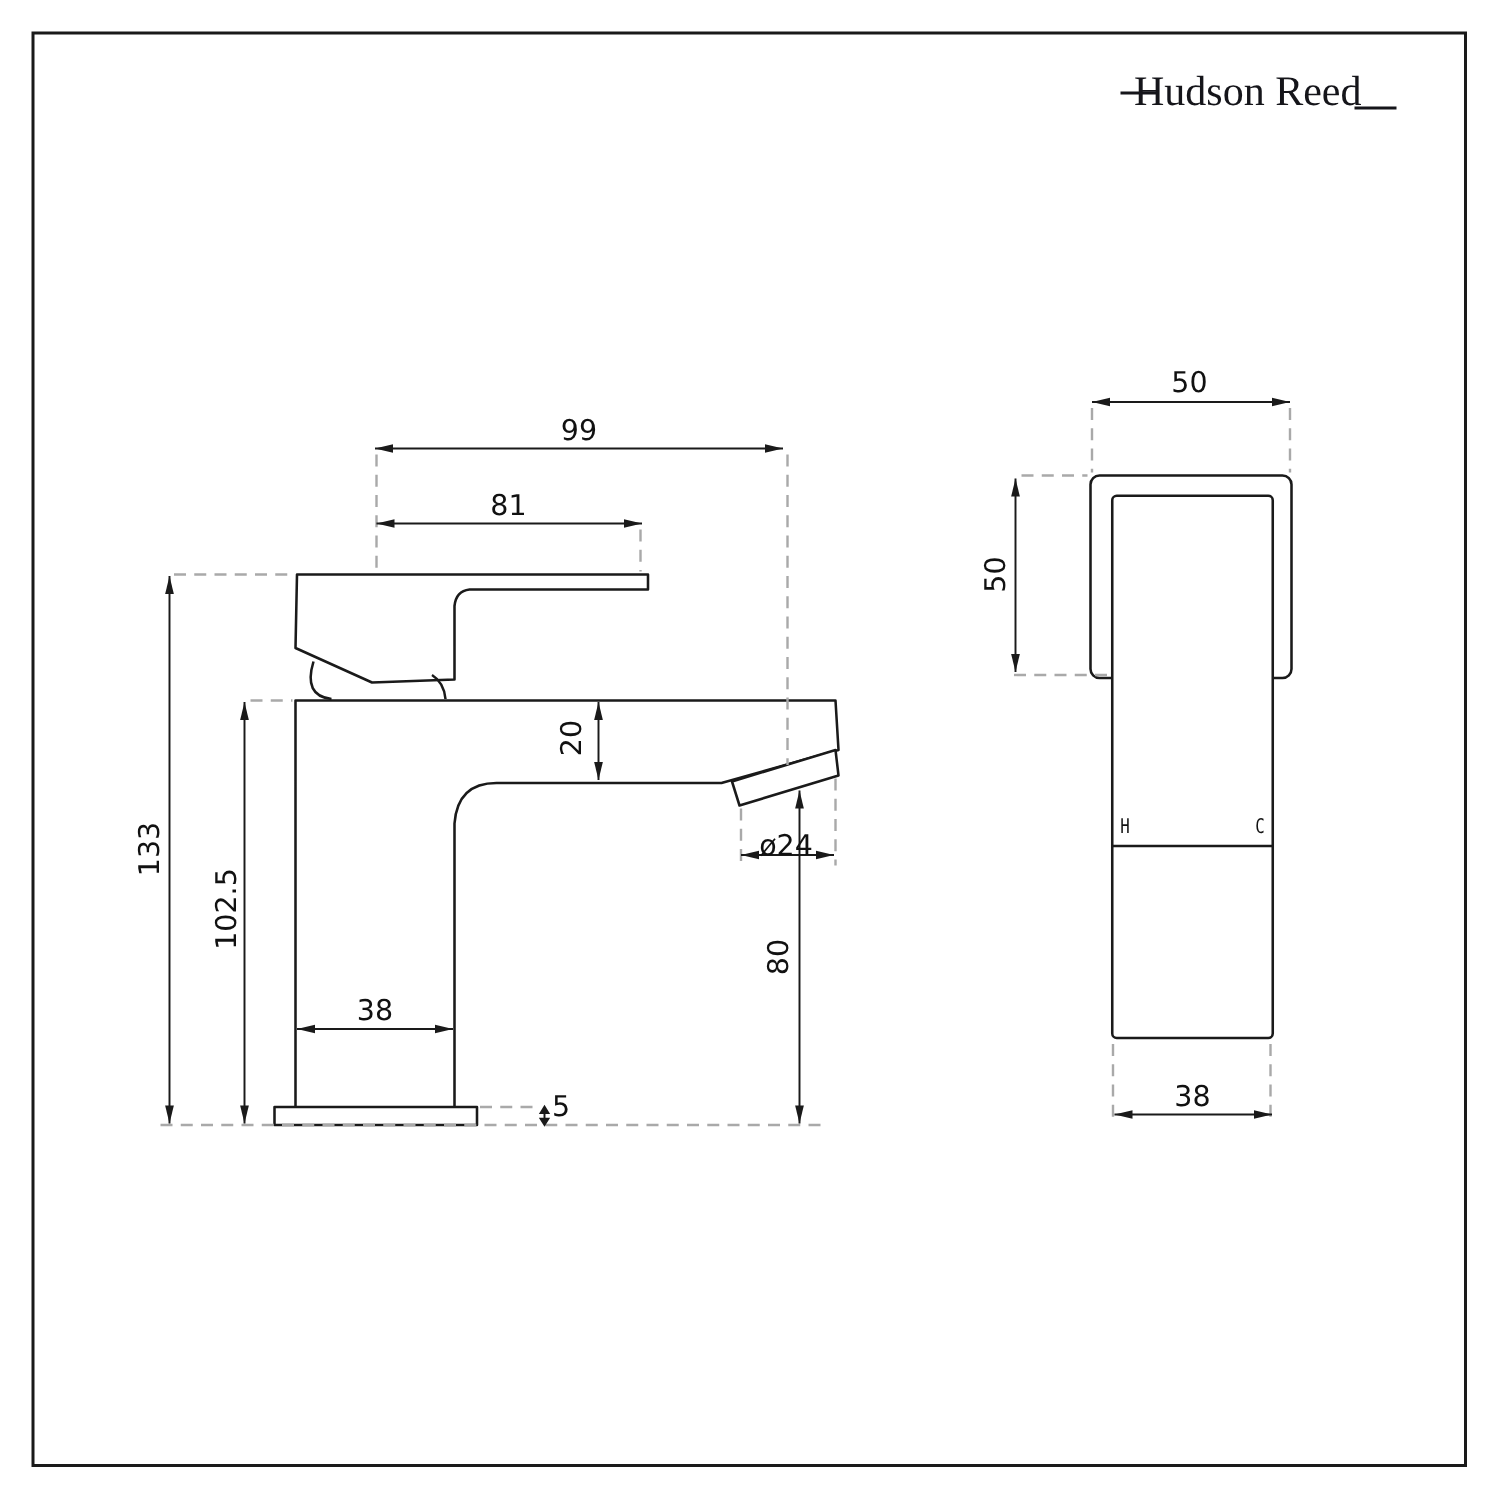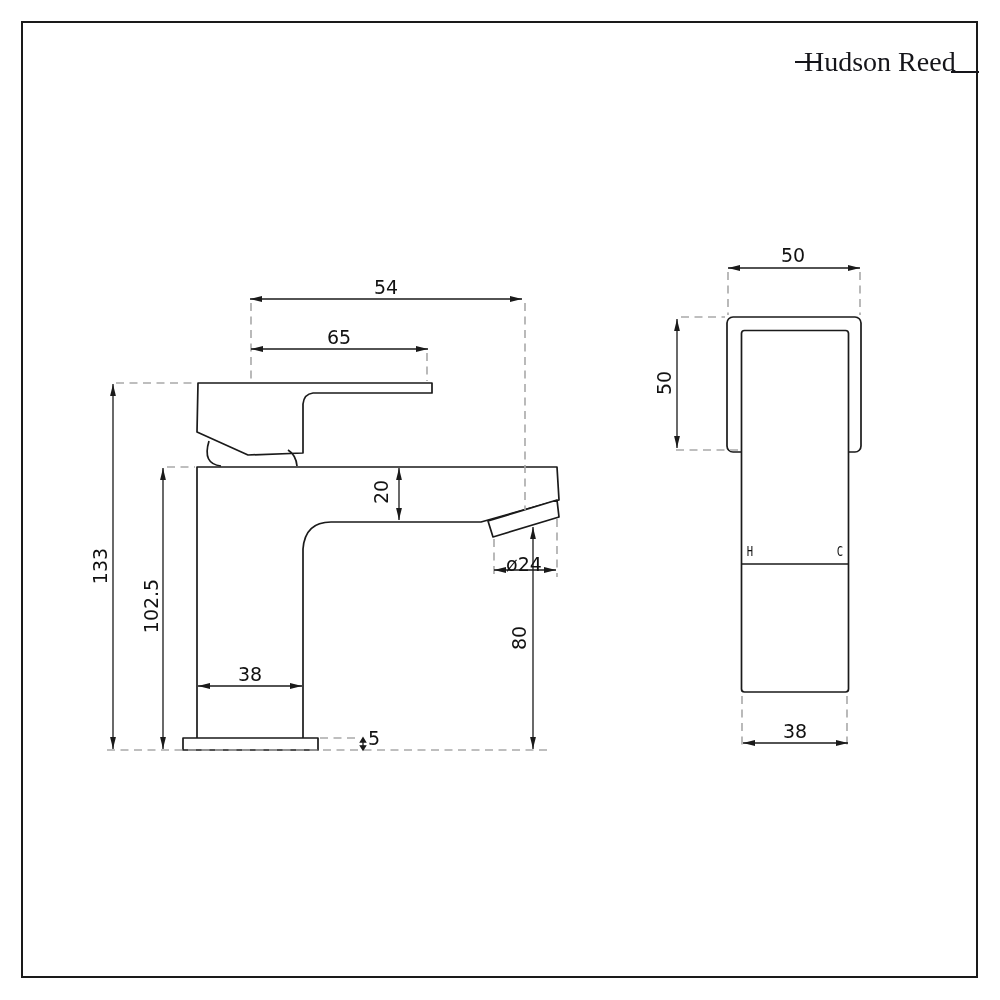--- a/index.html
+++ b/index.html
@@ -2,21 +2,21 @@
 <html><head>
 <meta charset="utf-8">
 <style>
   html,body{margin:0;padding:0;background:#ffffff;}
   body{width:1000px;height:1000px;position:relative;overflow:hidden;
        font-family:"DejaVu Sans", "Liberation Sans", sans-serif;}
   .frame{position:absolute;left:21px;top:21px;width:957px;height:957px;
          border:2px solid #1a1a1a;box-sizing:border-box;}
   svg{position:absolute;left:0;top:0;}
   
-  .logo{position:absolute;left:795px;top:45px;width:190px;height:36px;}
+  .logo{position:absolute;left:747px;top:45px;width:190px;height:36px;}
   .logo-text{position:absolute;left:9px;top:0;white-space:nowrap;
              font-family:"Liberation Serif","DejaVu Serif",serif;
              font-size:28px;line-height:33px;color:#15151a;letter-spacing:0px;}
   .logo-rule-left{position:absolute;left:0;top:16px;width:24px;height:2.4px;background:#15151a;}
   .logo-rule-right{position:absolute;left:156px;top:26px;width:28px;height:2.4px;background:#15151a;}
   
   .lbl{position:absolute;font-size:19px;color:#111;white-space:nowrap;
        transform:translate(-50%,-50%);}
   .lbl.v{transform:translate(-50%,-50%) rotate(-90deg);}
   .lbl.hc{font-family:"DejaVu Sans Mono","Liberation Mono",monospace;
@@ -95,22 +95,22 @@
 
     <g stroke="#1a1a1a" stroke-width="1.3">
       <line x1="728" y1="268" x2="860" y2="268" marker-start="url(#arw)" marker-end="url(#arw)"></line>
       <line x1="677" y1="319" x2="677" y2="448" marker-start="url(#arw)" marker-end="url(#arw)"></line>
       <line x1="743" y1="743" x2="848" y2="743" marker-start="url(#arw)" marker-end="url(#arw)"></line>
     </g>
   </g>
 </svg>
 
 <div style="position:absolute;left:0;top:0;width:1000px;height:1000px;">
-  <span class="lbl" style="left:386px;top:287px">54</span>
-  <span class="lbl" style="left:339px;top:337px">65</span>
+  <span class="lbl" style="left:386px;top:287px">99</span>
+  <span class="lbl" style="left:339px;top:337px">81</span>
   <span class="lbl v" style="left:100px;top:566px">133</span>
   <span class="lbl v" style="left:151px;top:606px">102.5</span>
   <span class="lbl v" style="left:381px;top:492px">20</span>
   <span class="lbl" style="left:524px;top:564px">ø24</span>
   <span class="lbl v" style="left:519px;top:638px">80</span>
   <span class="lbl" style="left:250px;top:674px">38</span>
   <span class="lbl" style="left:374px;top:738px">5</span>
   <span class="lbl" style="left:793px;top:255px">50</span>
   <span class="lbl v" style="left:664px;top:383px">50</span>
   <span class="lbl" style="left:795px;top:731px">38</span>

